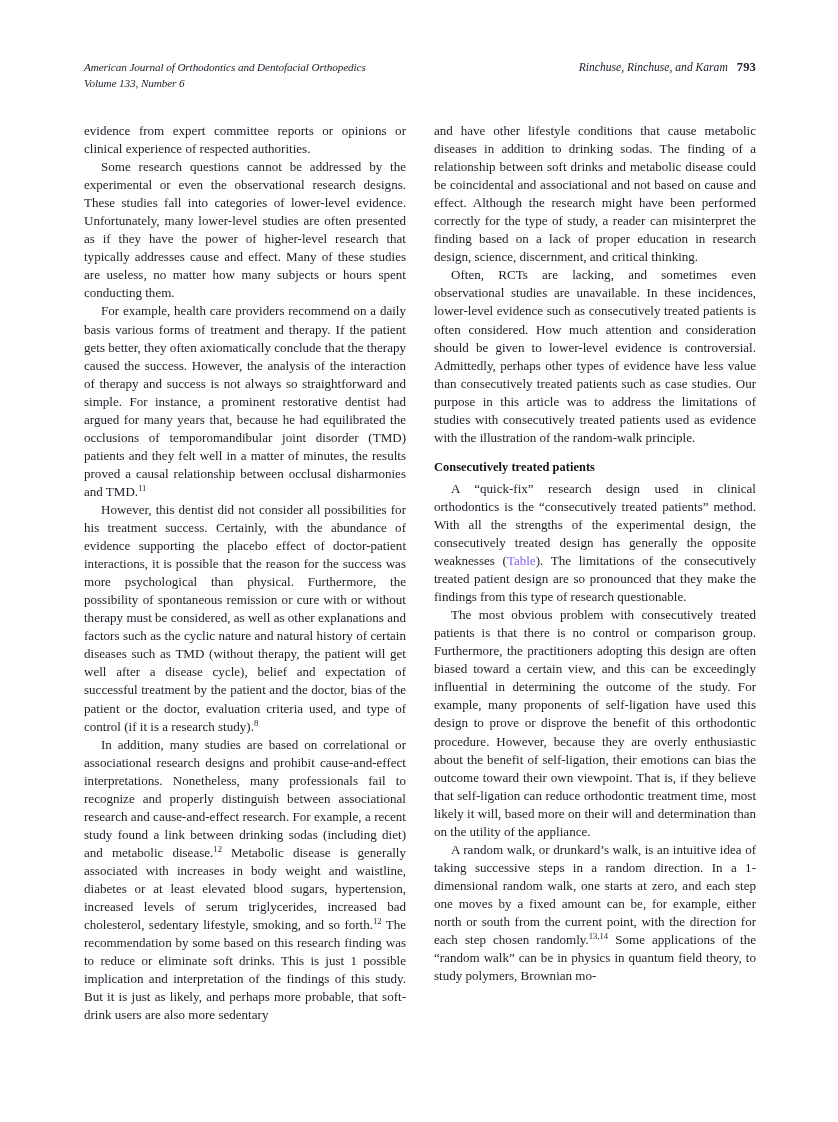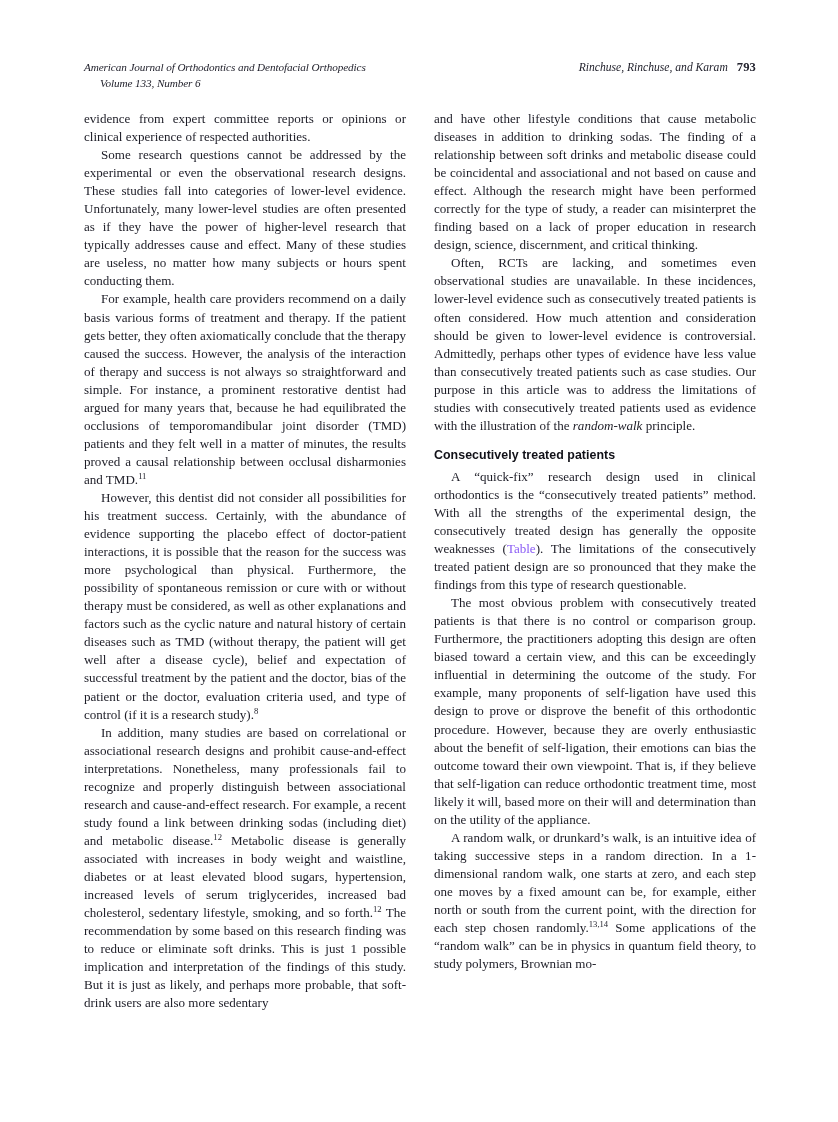--- a/index.html
+++ b/index.html
@@ -38,21 +38,20 @@
     top: 0;
     width: 400px;
     font-style: italic;
     font-size: 11.2px;
     line-height: 15.5px;
     letter-spacing: -0.1px;
     color: #23232e;
   }
   .rh-left .vol-num {
     font-style: italic;
-    margin-left: 16px;
   }
   .rh-right {
     position: absolute;
     right: 0;
     top: 0;
     text-align: center;
     font-style: italic;
     font-size: 11.6px;
     line-height: 15.5px;
     color: #23232e;
@@ -64,21 +63,21 @@
     font-weight: bold;
     font-size: 12.6px;
     margin-left: 9px;
     letter-spacing: 0.1px;
   }
 
   
   .columns {
     position: absolute;
     left: 84px;
-    top: 110px;
+    top: 122px;
     width: 672px;
     height: 930px;
   }
   .col {
     position: absolute;
     top: 0;
     width: 322px;
   }
   .col-left  { left: 0; }
   .col-right { left: 350px; }
@@ -95,28 +94,28 @@
     word-spacing: 0px;
   }
   p.para.indent {
     text-indent: 17px;
   }
   sup {
     font-size: 0.66em;
     vertical-align: super;
     line-height: 0;
   }
-  .ital { font-style: italic; }
+  .ital { }
   .xref { color: #8b5cf6; }
 
   h2.section-head {
     margin: 0;
     padding-top: 12px;
     padding-bottom: 4px;
-    font-family: Liberation Sans, sans-serif;
+    font-family: Liberation Serif, serif;
     font-size: 12.4px;
     line-height: 17px;
     font-weight: bold;
     letter-spacing: 0.05px;
     color: #111118;
   }
 </style>
 </head>
 <body>
 

